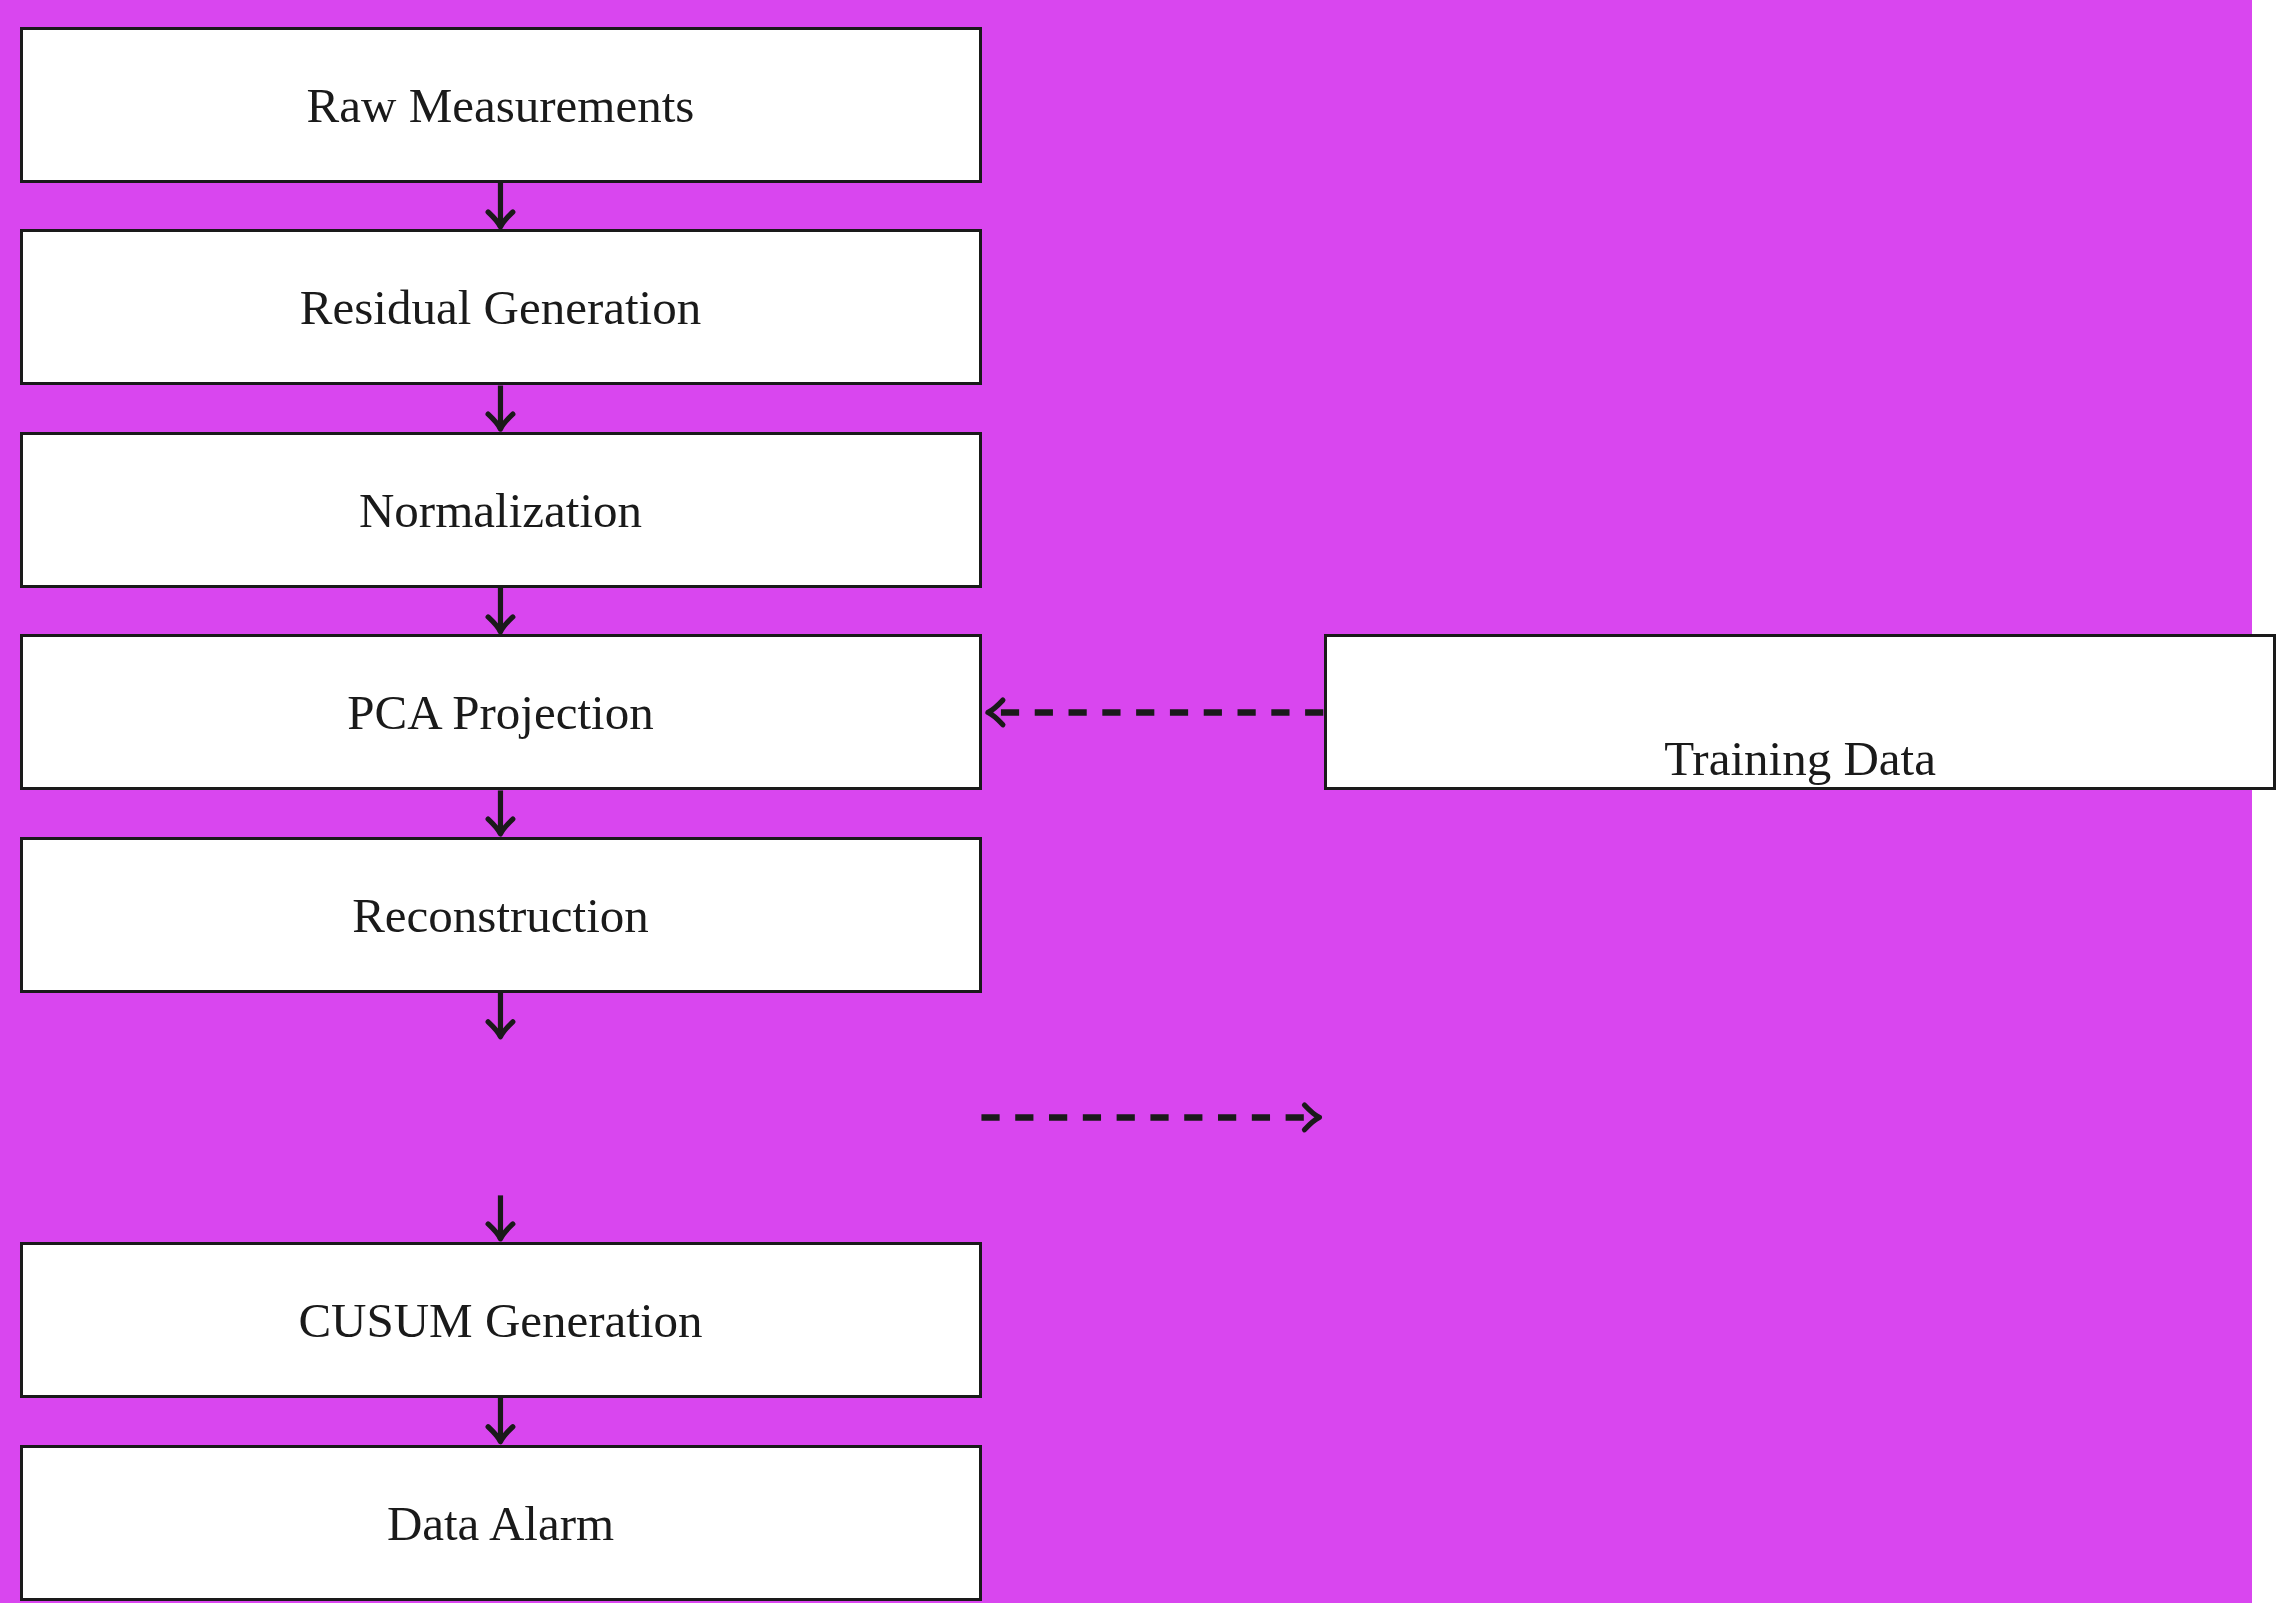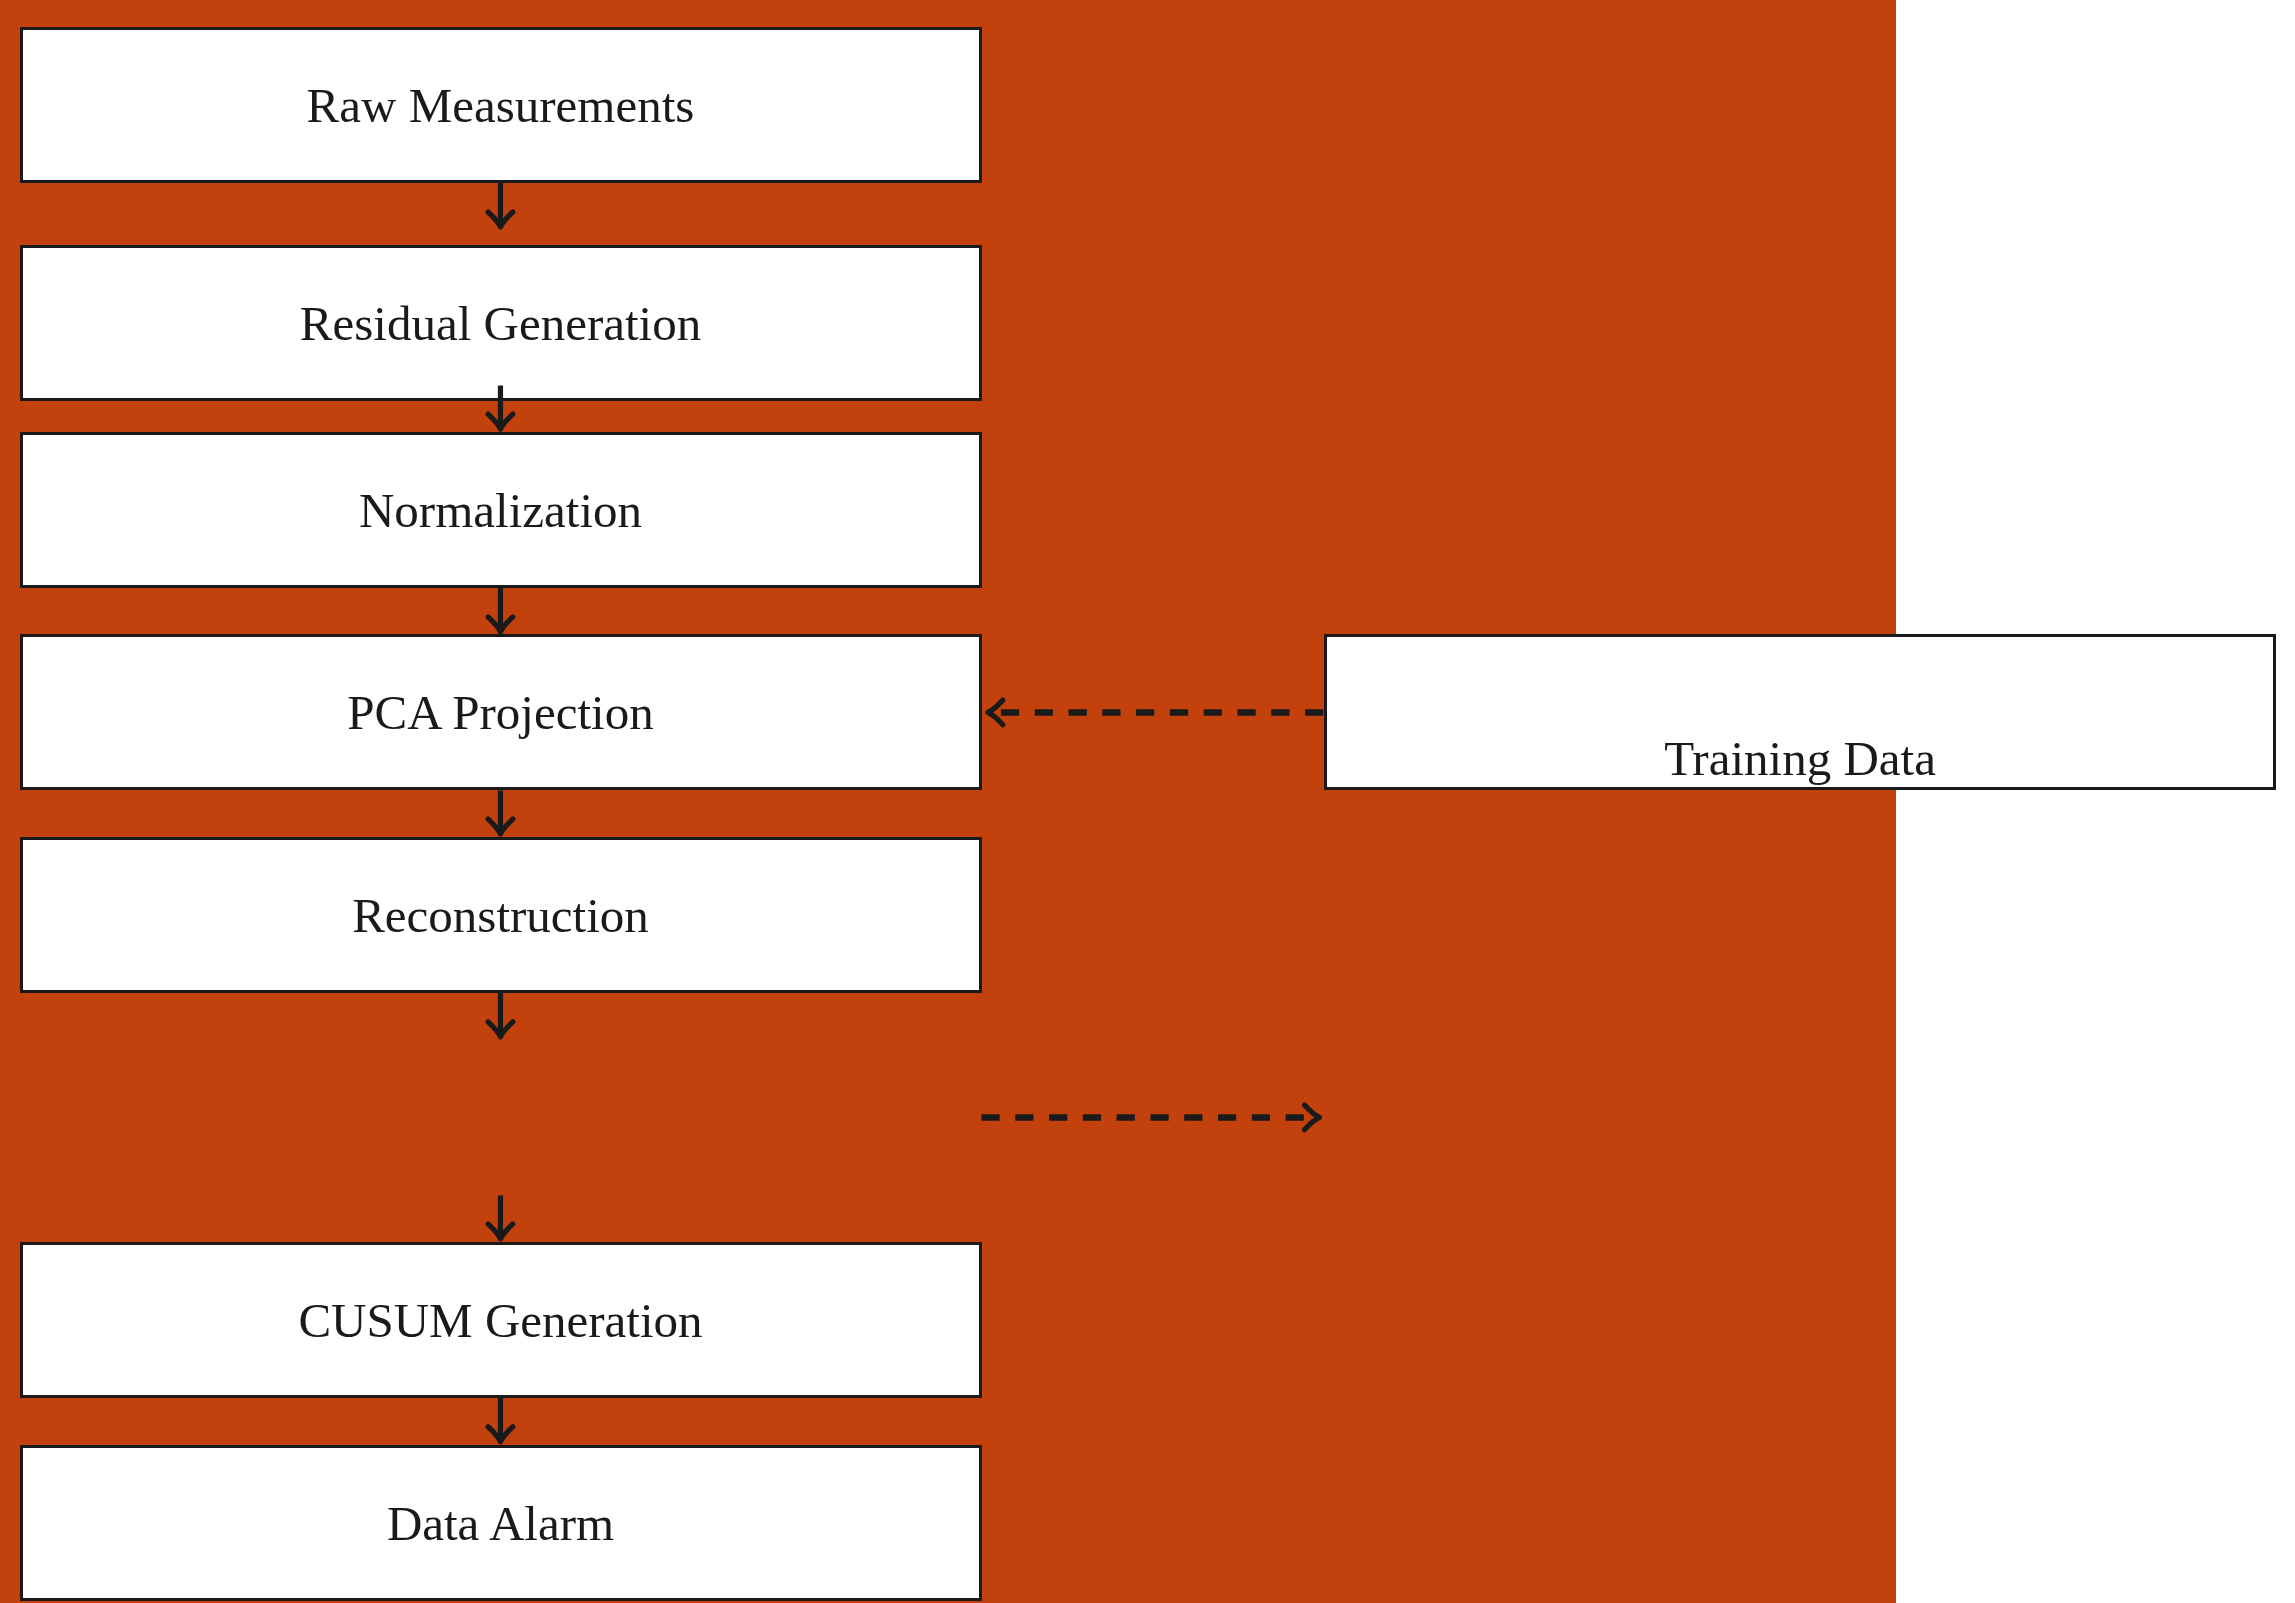--- a/index.html
+++ b/index.html
@@ -5,23 +5,24 @@
   html, body {
     margin: 0;
     padding: 0;
     background: #ffffff;
     width: 2295px;
     height: 1603px;
     overflow: hidden;
   }
   #canvas {
     position: relative;
-    width: 1896px;
+    width: 2244px;
     height: 1603px;
-    background: #c2410c;
+    background: #d946ef;
+    padding-left: 8px;
   }
   .node {
     position: absolute;
     box-sizing: border-box;
     height: 156px;
     border: 3.9px solid #1a1a1a;
     background: #ffffff;
     display: flex;
     align-items: center;
     justify-content: center;
@@ -60,21 +61,21 @@
   }
 </style>
 </head>
 <body>
 
 <div id="canvas">
 
   <div class="node flow-node" style="top:27px">
     <span>Raw Measurements</span>
   </div>
-  <div class="node flow-node" style="top:245px">
+  <div class="node flow-node" style="top:229px">
     <span>Residual Generation</span>
   </div>
   <div class="node flow-node" style="top:432px">
     <span>Normalization</span>
   </div>
   <div class="node flow-node" style="top:634px">
     <span>PCA Projection</span>
   </div>
   <div class="node flow-node" style="top:837px">
     <span>Reconstruction</span>

